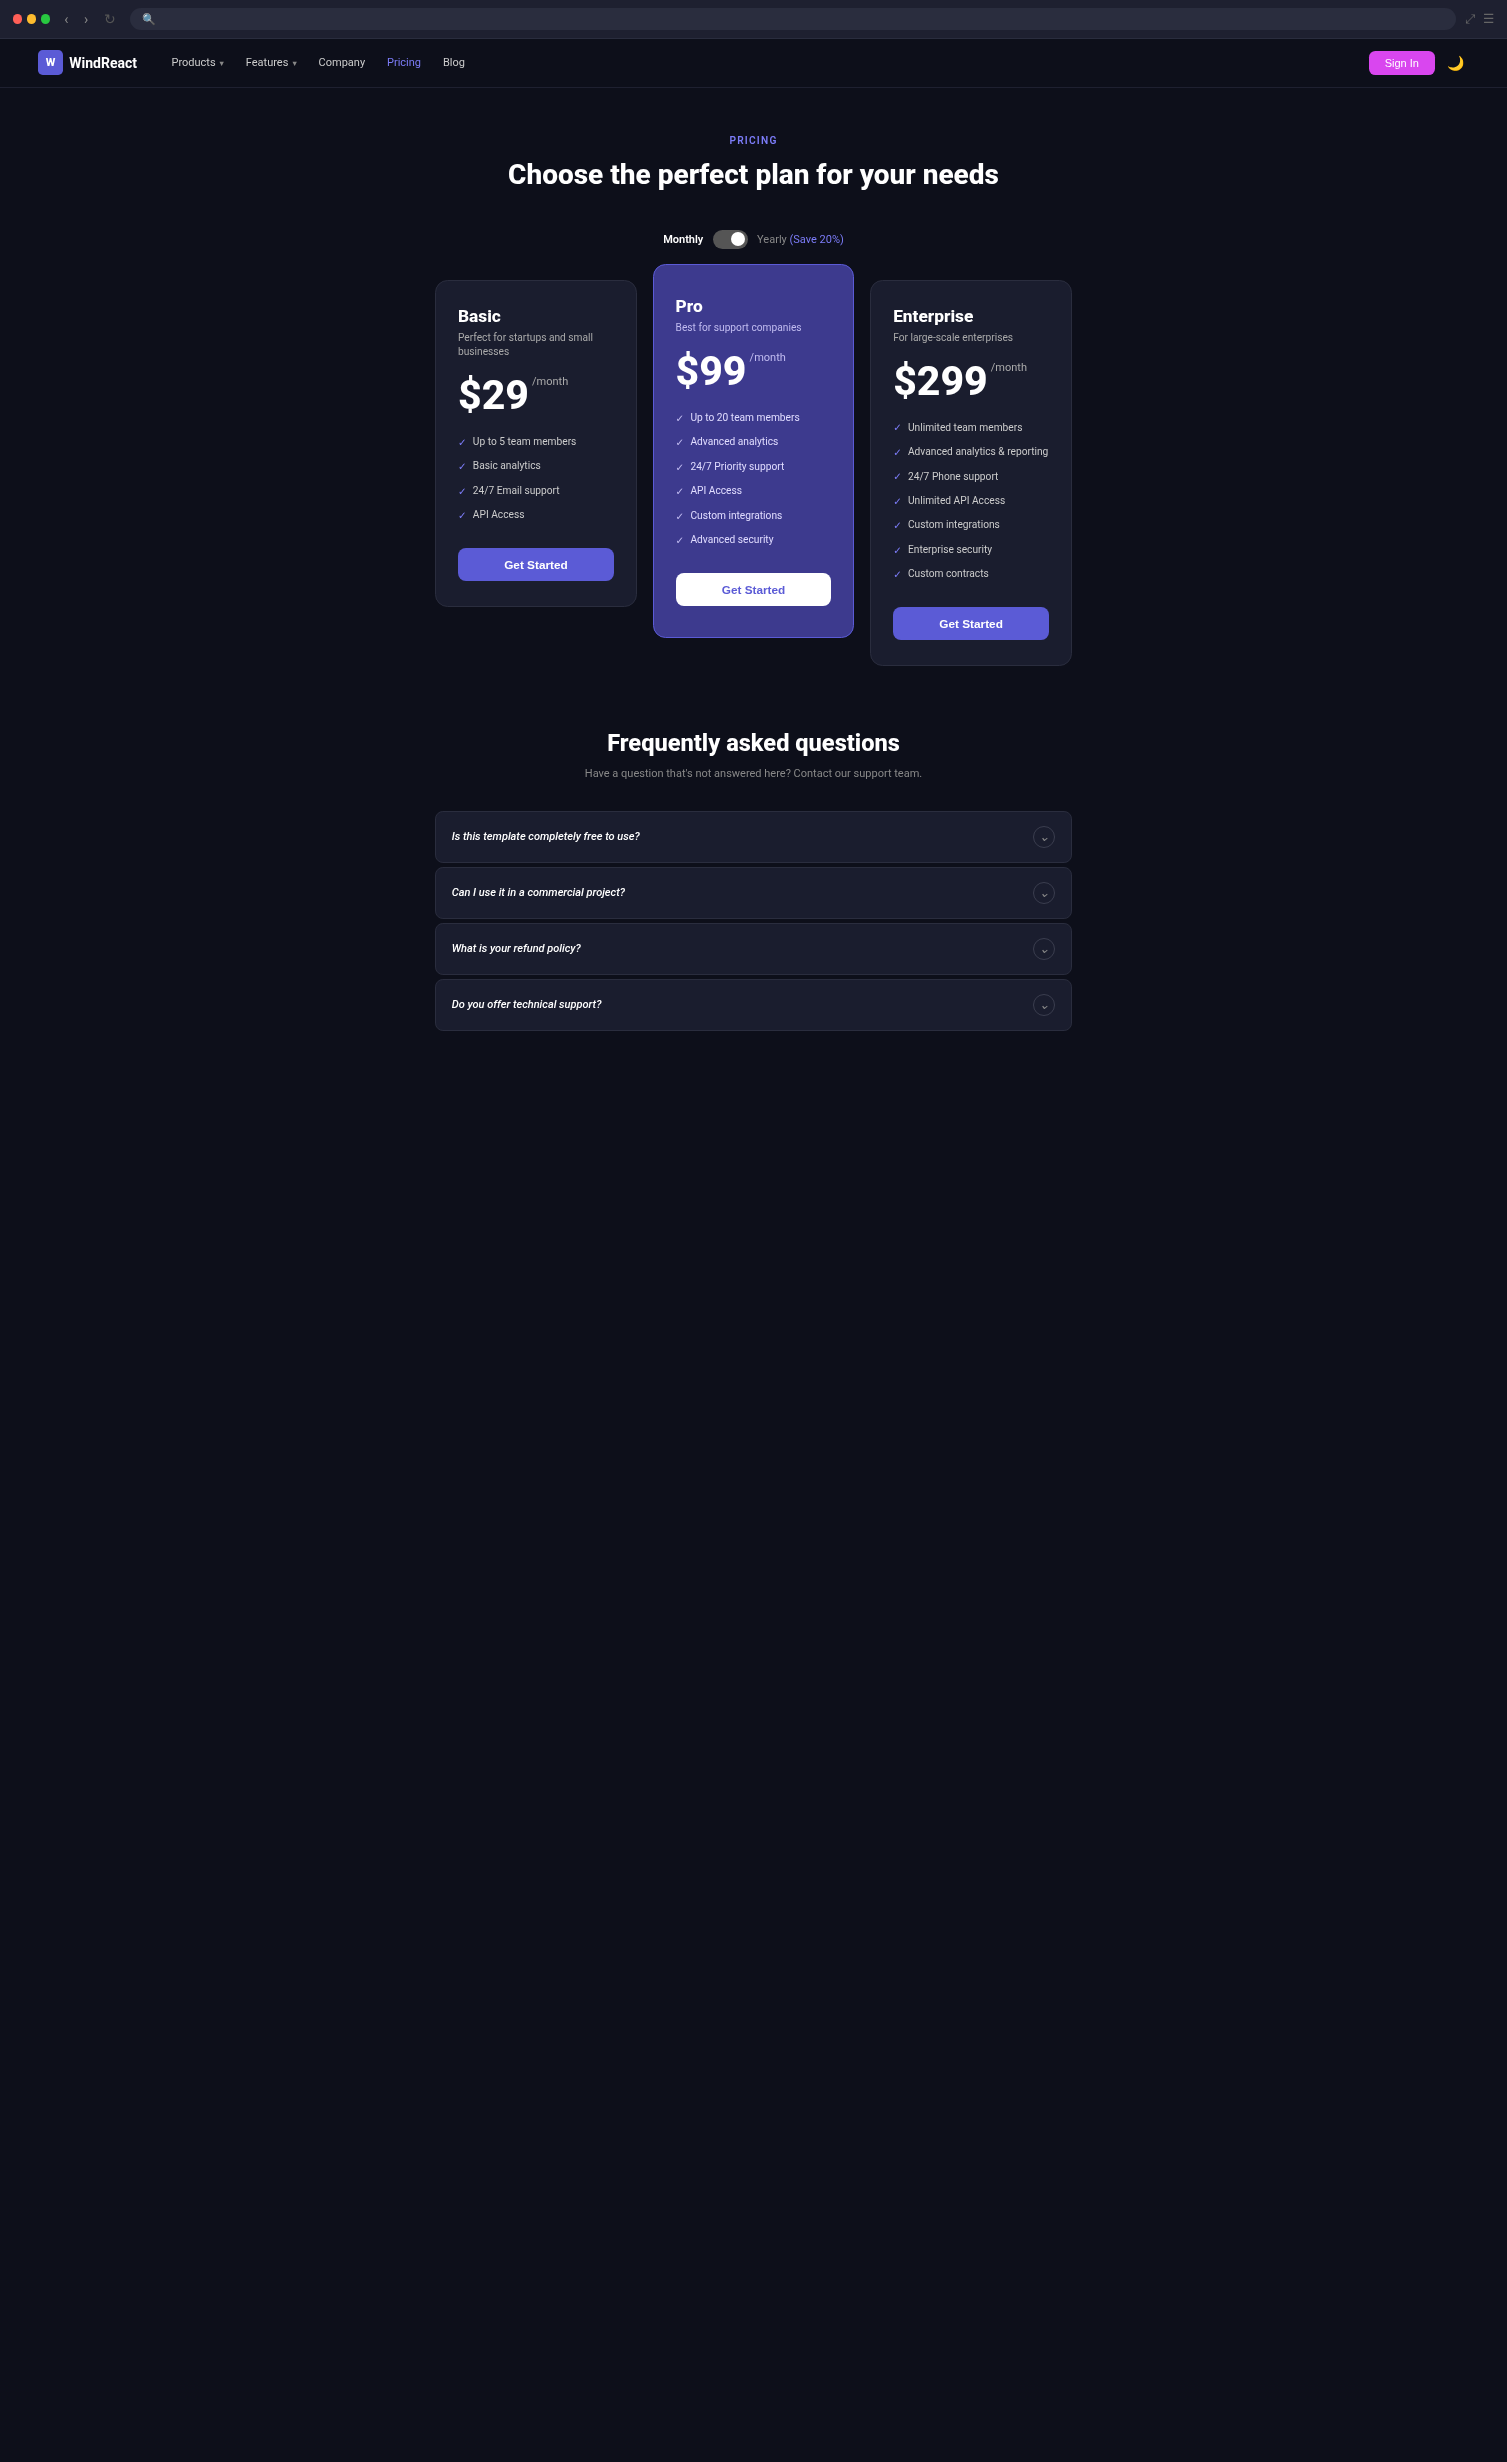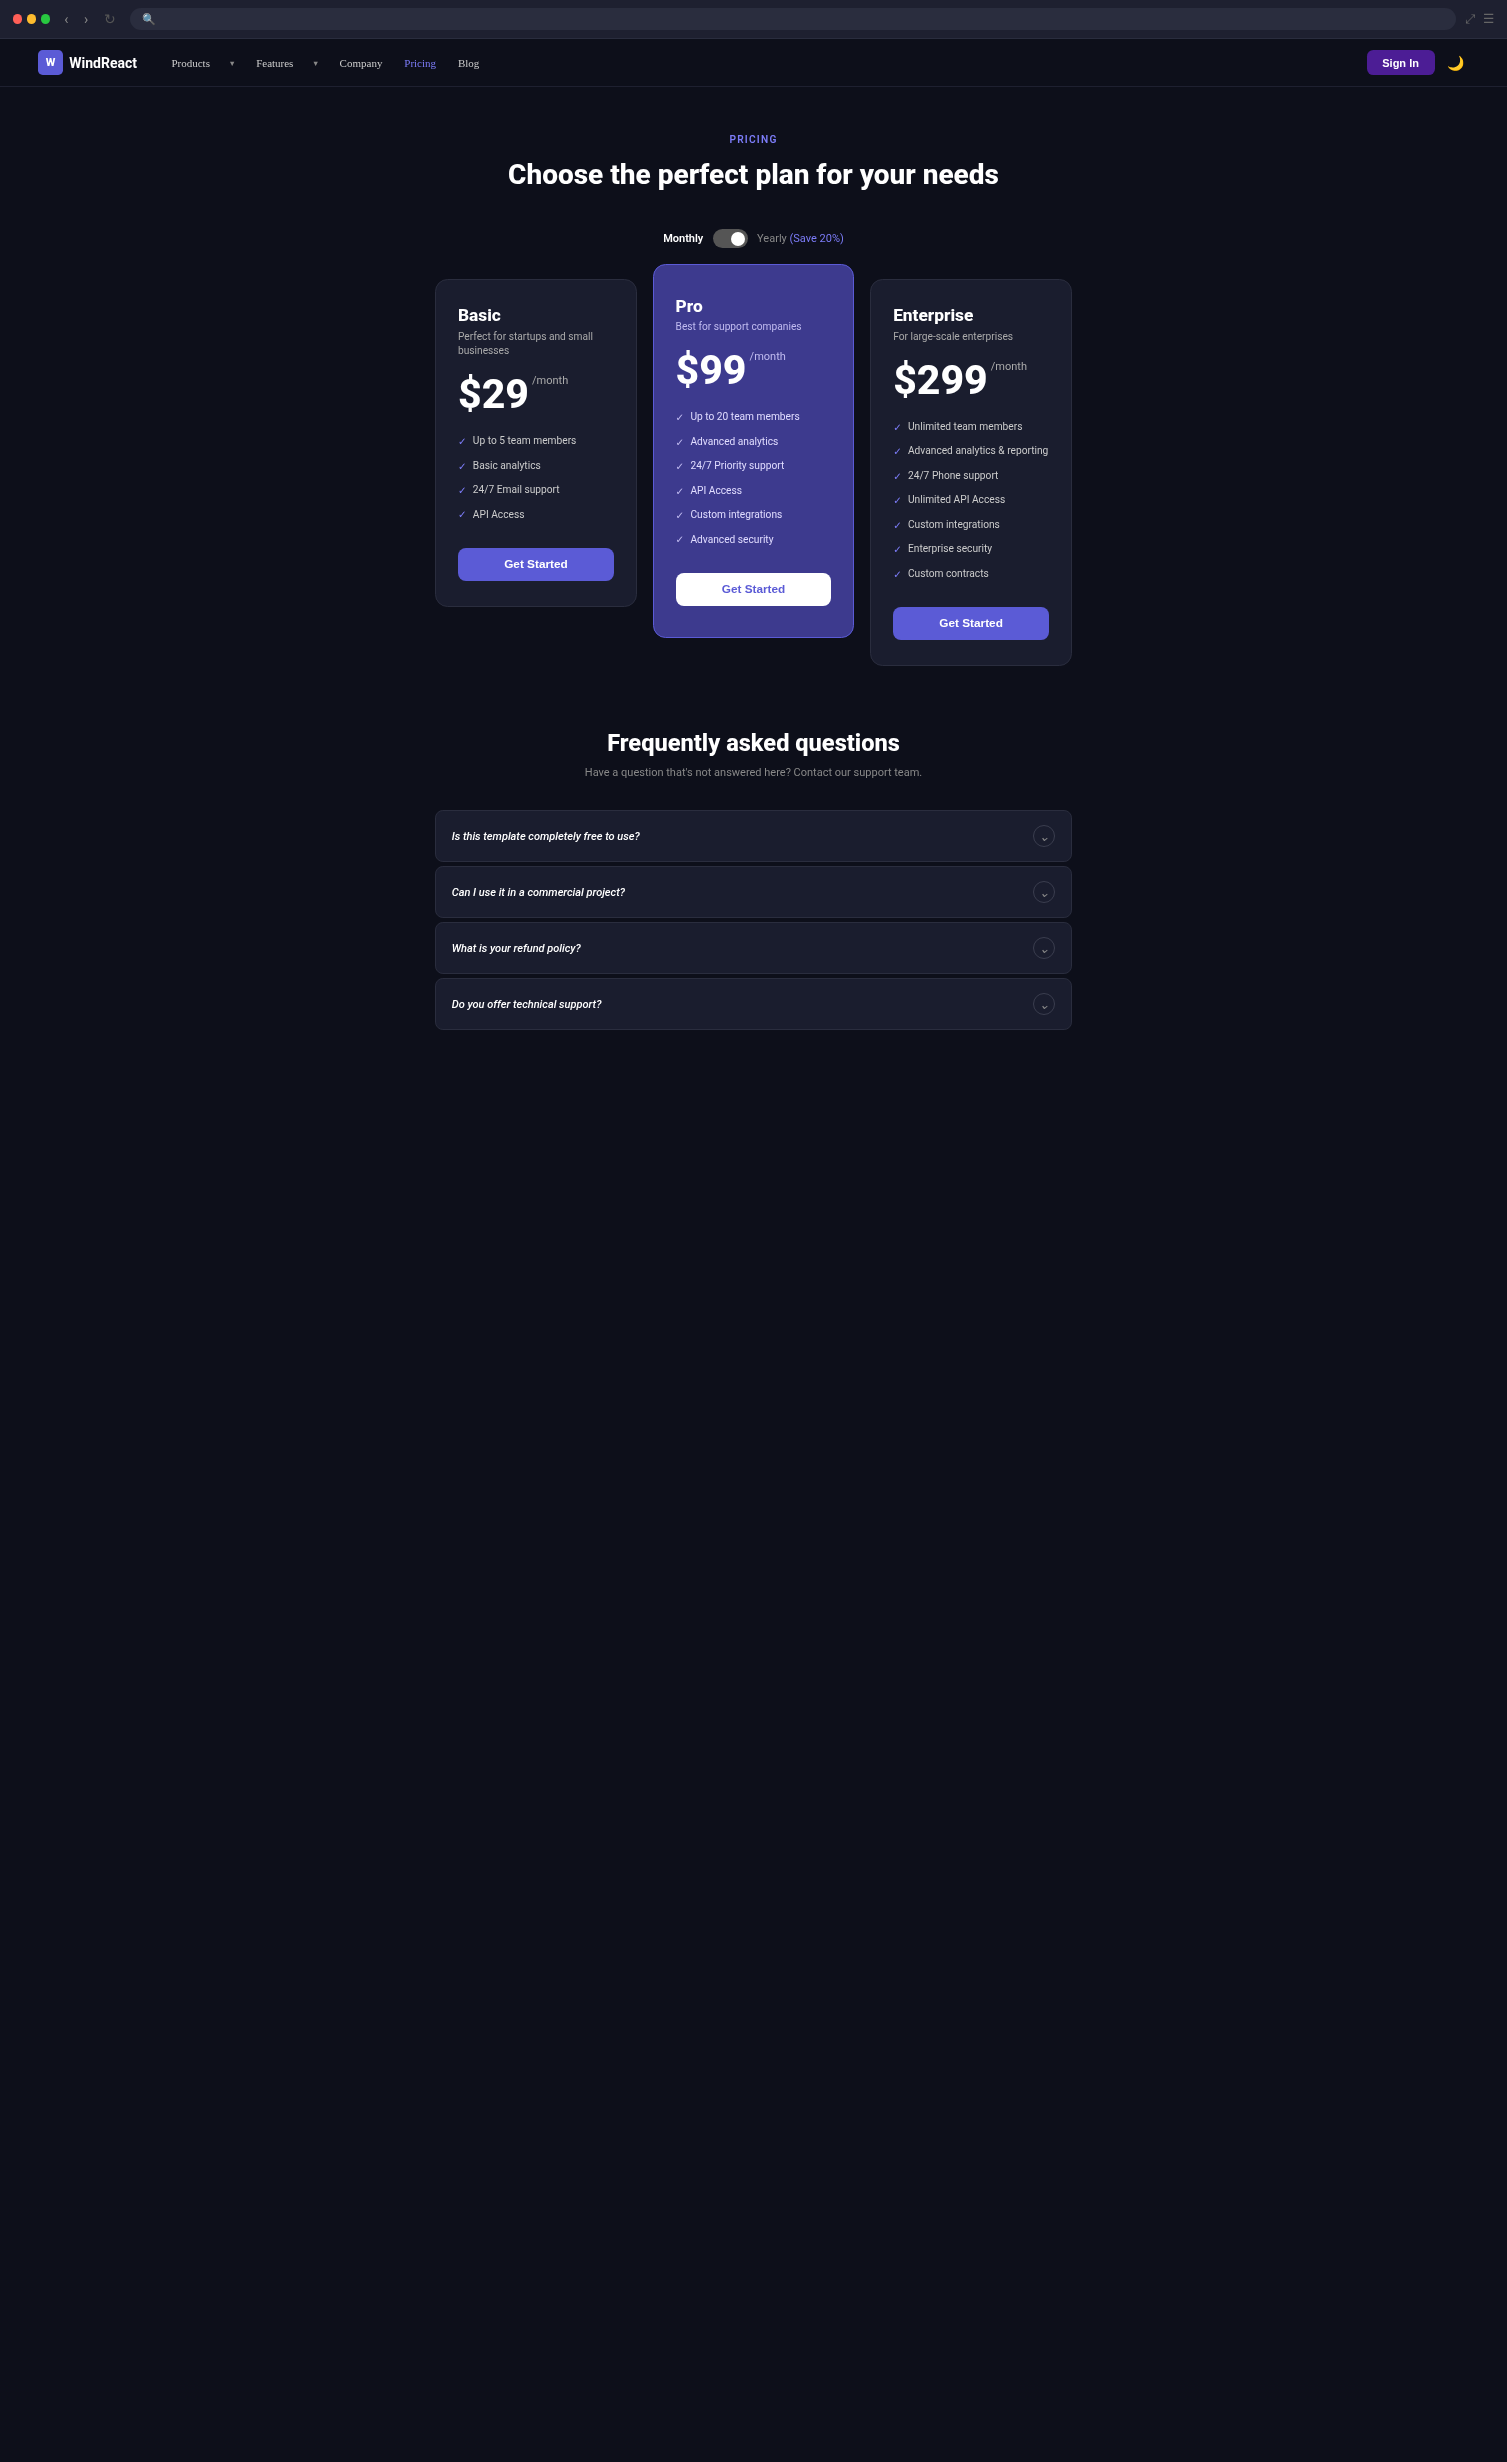--- a/index.html
+++ b/index.html
@@ -109,40 +109,39 @@
       flex: 1;
     }
     .nav-item {
       color: #ccc;
       text-decoration: none;
       padding: 6.3px 9.4px;
       border-radius: 4.7px;
       font-size: 11px;
       display: flex;
       align-items: center;
-      gap: 20px;
+      gap: 4px;
       cursor: pointer;
       transition: color 0.2s;
-      font-family: Liberation Serif, serif;
     }
     .nav-item.active { color: #7c7cf8; }
     .nav-chevron { font-size: 8.6px; color: #888; }
     .nav-actions {
       display: flex;
       align-items: center;
       gap: 9.4px;
     }
     .btn-signin {
-      background: #4c1d95;
+      background: #d946ef;
       color: #fff;
       border: none;
       padding: 6.3px 15.7px;
       border-radius: 6.3px;
       font-size: 11px;
-      font-weight: 700;
+      font-weight: 400;
       cursor: pointer;
     }
     .dark-mode-toggle {
       width: 25px; height: 25px;
       display: flex;
       align-items: center;
       justify-content: center;
       cursor: pointer;
       font-size: 14px;
       color: #ccc;

